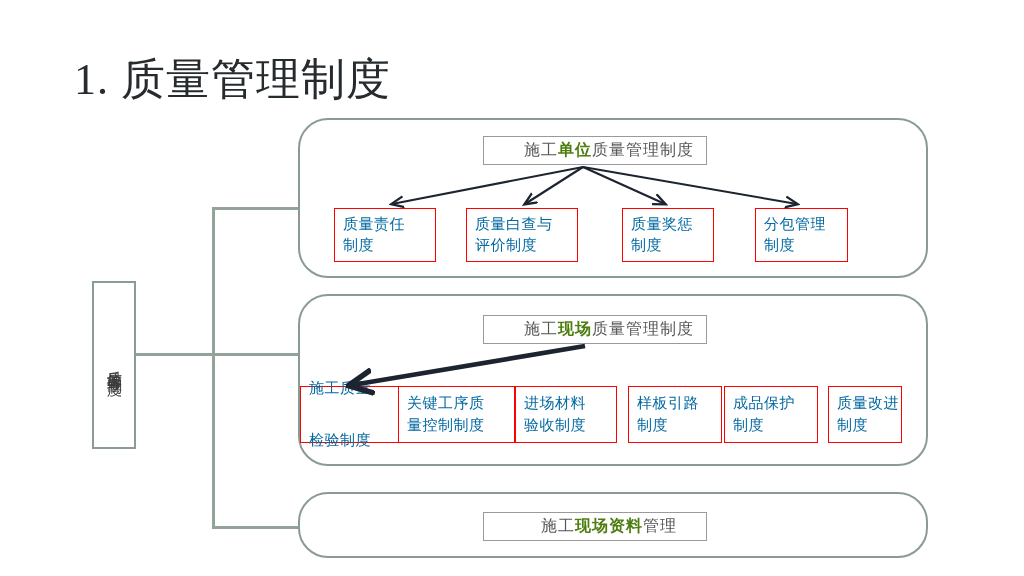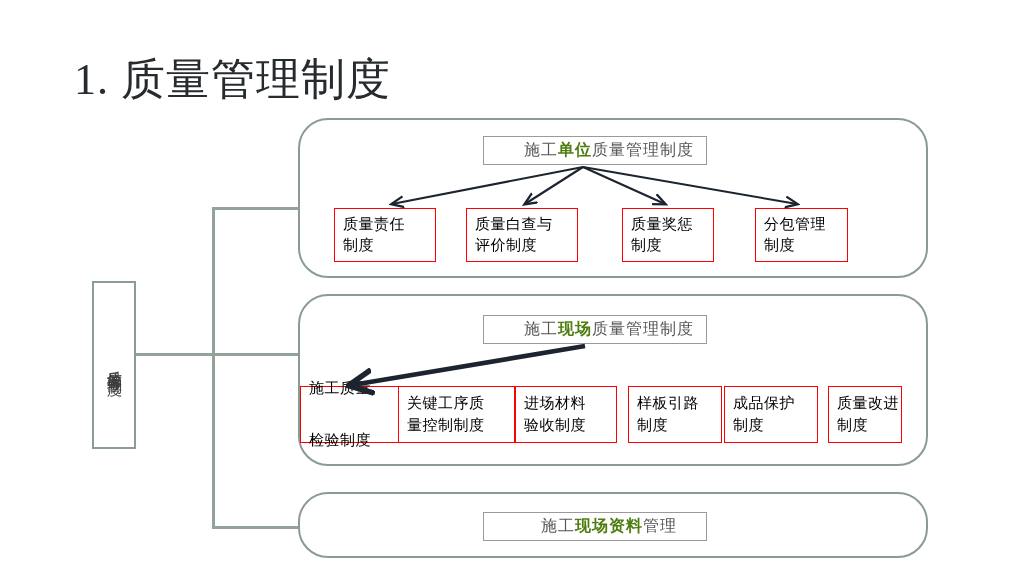--- a/index.html
+++ b/index.html
@@ -107,21 +107,21 @@
   .leaf {
     position: absolute;
     border: 1.5px solid #ff0000;
     background: #ffffff;
     box-sizing: border-box;
     display: flex;
     flex-direction: column;
     justify-content: center;
     font-size: 15px;
     line-height: 1.42;
-    color: #000000;
+    color: #0369a1;
     padding-left: 8px;
     letter-spacing: 0.5px;
     font-family: "Liberation Serif", "DejaVu Serif", serif;
   }
   .leaf span { display: block; white-space: nowrap; }
 
   
   #leaf-r1-0 { left: 334px; top: 208px; width: 102px; height: 54px; }
   #leaf-r1-1 { left: 466px; top: 208px; width: 112px; height: 54px; }
   #leaf-r1-2 { left: 622px; top: 208px; width: 92px;  height: 54px; }

